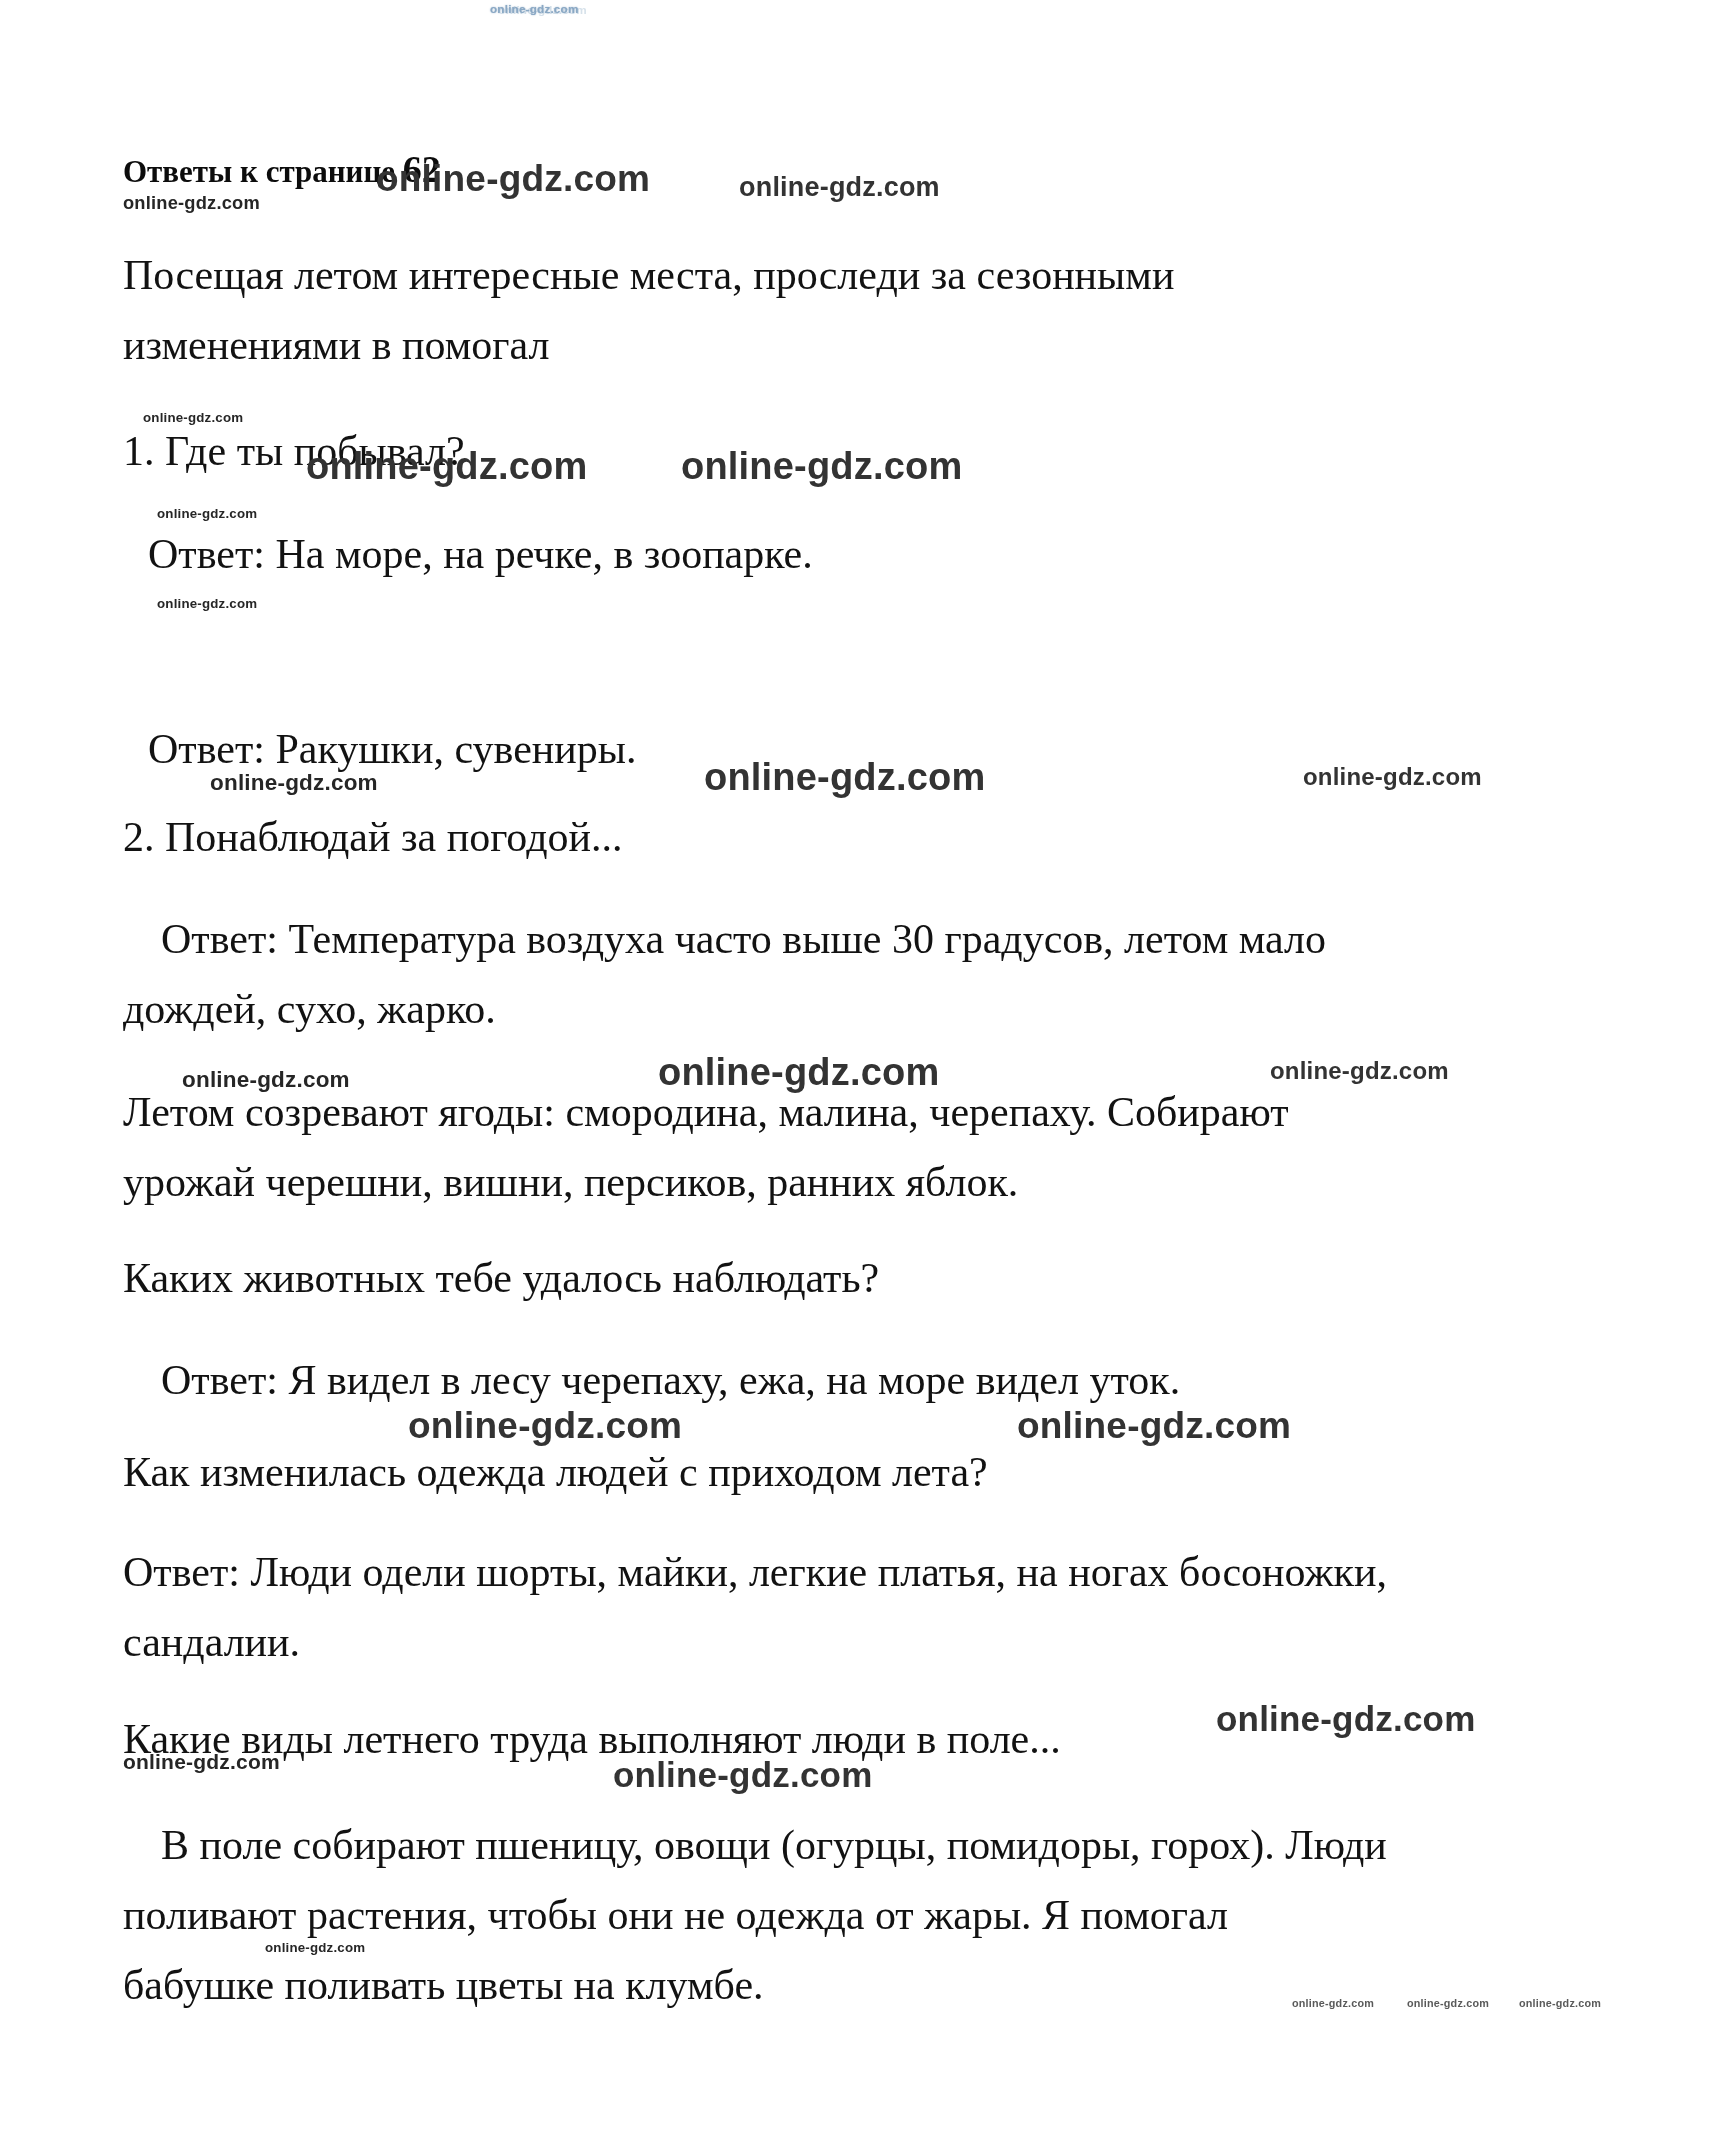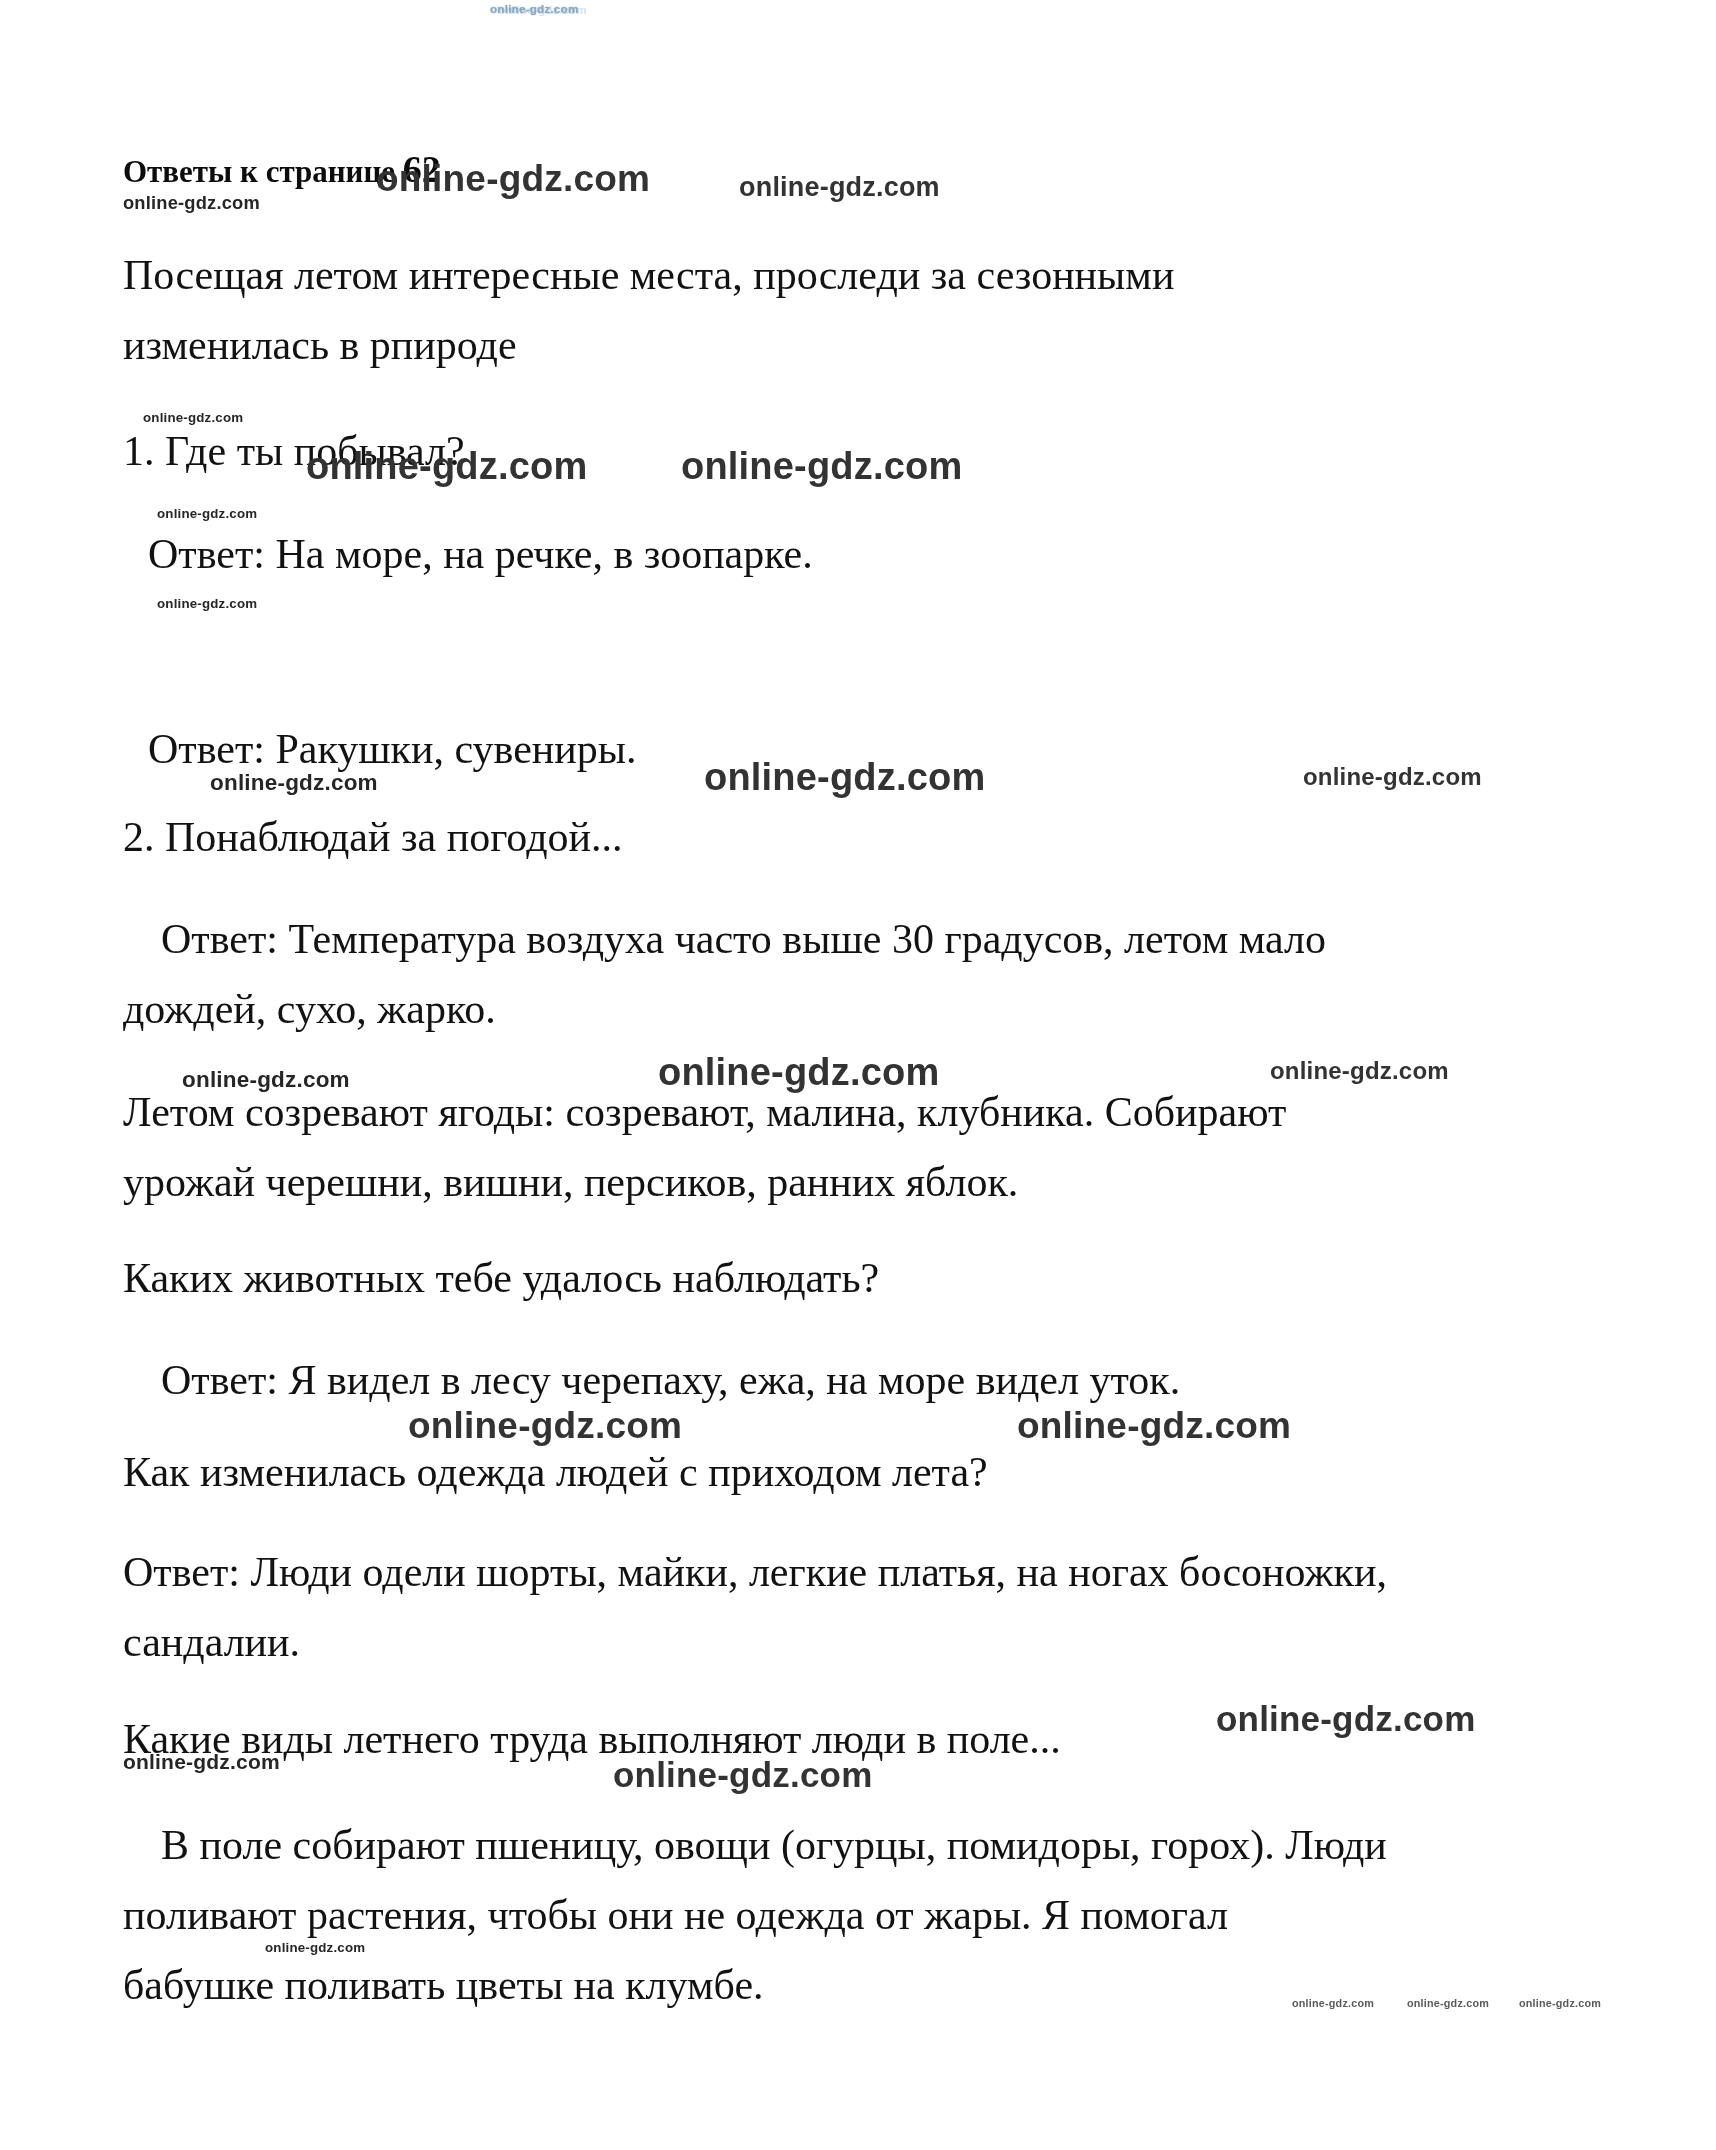--- a/index.html
+++ b/index.html
@@ -57,21 +57,21 @@
 
   <span class="wm top" style="left:490px; top:1.7px; font-size:11.7px;">online-gdz.com</span>
 
   <h1 class="heading"><span>Ответы к странице </span><span class="num"> 62</span></h1>
   <span class="wm" style="left:376px; top:158px; font-size:37px;">online-gdz.com</span>
   <span class="wm" style="left:739px; top:172px; font-size:27px;">online-gdz.com</span>
   <span class="wm dark" style="left:123px; top:192px; font-size:18.3px;">online-gdz.com</span>
 
   <div class="block" style="top:240px;">
     <div class="ln">Посещая летом интересные места, проследи за сезонными</div>
-    <div class="ln">изменилась в рпироде</div>
+    <div class="ln">изменениями в помогал</div>
   </div>
 
   <span class="wm dark" style="left:143px; top:410px; font-size:13.3px;">online-gdz.com</span>
 
   <div class="block" style="top:416px;">
     <div class="ln">1. Где ты побывал?</div>
   </div>
   <span class="wm" style="left:306px; top:445px; font-size:38px;">online-gdz.com</span>
   <span class="wm" style="left:681px; top:445px; font-size:38px;">online-gdz.com</span>
 
@@ -97,21 +97,21 @@
 
   <div class="block" style="top:904px;">
     <div class="ln ind">Ответ: Температура воздуха часто выше 30 градусов, летом мало</div>
     <div class="ln">дождей, сухо, жарко.</div>
   </div>
   <span class="wm dark" style="left:182px; top:1067px; font-size:22.5px;">online-gdz.com</span>
   <span class="wm" style="left:658px; top:1051px; font-size:38px;">online-gdz.com</span>
   <span class="wm" style="left:1270px; top:1057px; font-size:24px;">online-gdz.com</span>
 
   <div class="block" style="top:1077px;">
-    <div class="ln">Летом созревают ягоды: созревают, малина, клубника. Собирают</div>
+    <div class="ln">Летом созревают ягоды: смородина, малина, черепаху. Собирают</div>
     <div class="ln">урожай черешни, вишни, персиков, ранних яблок.</div>
   </div>
 
   <div class="block" style="top:1243px;">
     <div class="ln">Каких животных тебе удалось наблюдать?</div>
   </div>
 
   <div class="block" style="top:1345px;">
     <div class="ln ind">Ответ: Я видел в лесу черепаху, ежа, на море видел уток.</div>
   </div>

